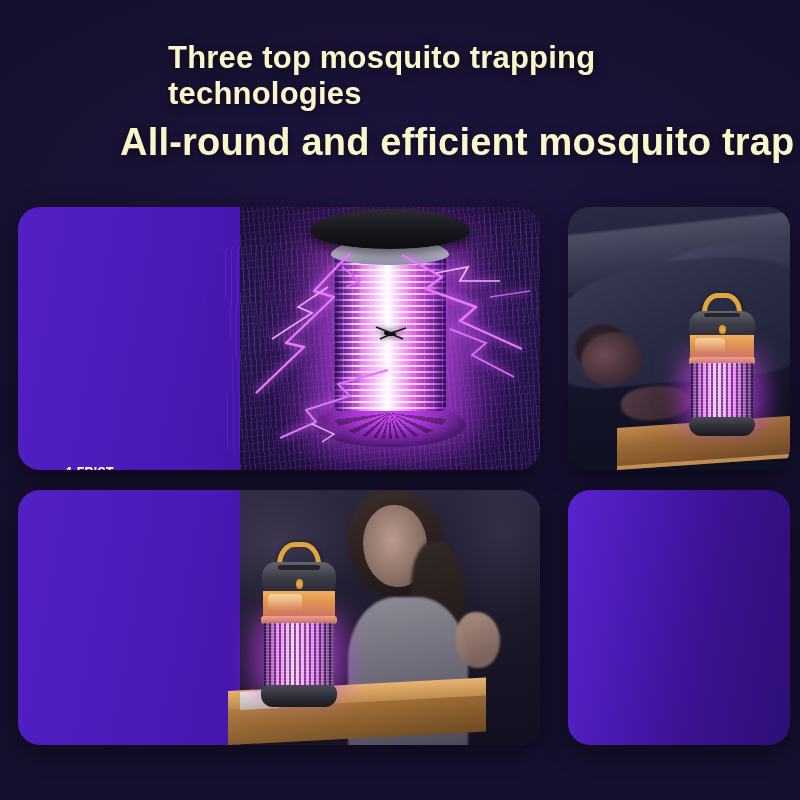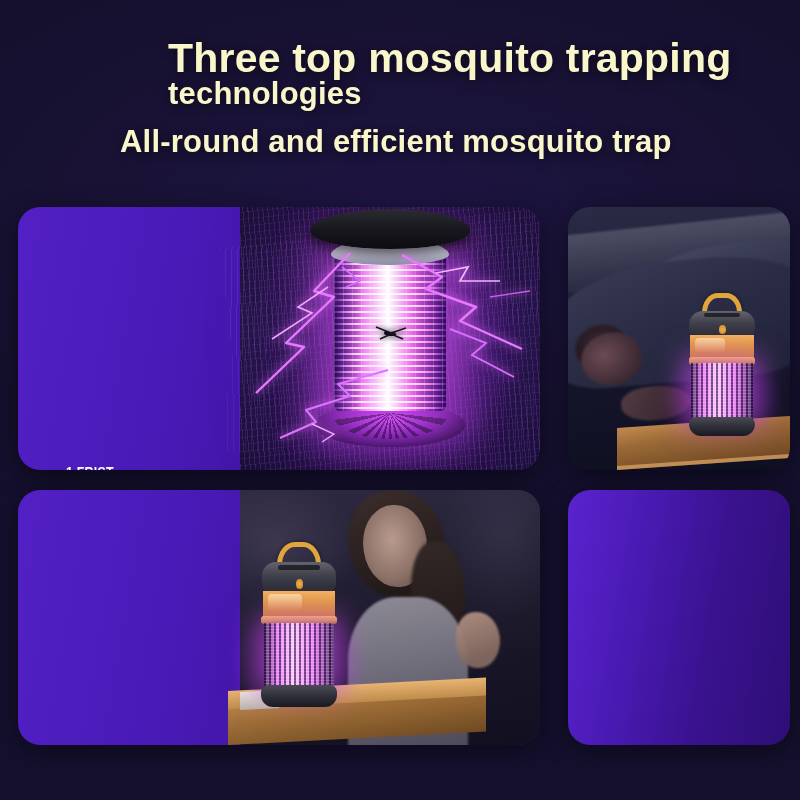--- a/index.html
+++ b/index.html
@@ -19,23 +19,23 @@
   }
   
   .headings { position:absolute; left:0; top:26px; width:800px; }
   .h-line {
     color:#faf6cc;
     font-weight:bold;
     letter-spacing:.2px;
     text-shadow:0 2px 10px rgba(0,0,0,.55);
     white-space:pre;
   }
-  .h1a { position:absolute; left:168px; top:14px; font-size:41px; line-height:36px; }
+  .h1a { position:absolute; left:168px; top:14px; font-size:31px; line-height:36px; }
   .h1b { position:absolute; left:168px; top:50px; font-size:31px; line-height:36px; }
-  .h2  { position:absolute; left:120px; top:98px; font-size:31px; line-height:36px; }
+  .h2  { position:absolute; left:120px; top:98px; font-size:38px; line-height:36px; }
 
   
   .card {
     position:absolute;
     border-radius:22px;
     overflow:hidden;
     box-shadow:0 6px 26px rgba(0,0,0,.45);
   }
   .card .panel {
     position:absolute; inset:0;

